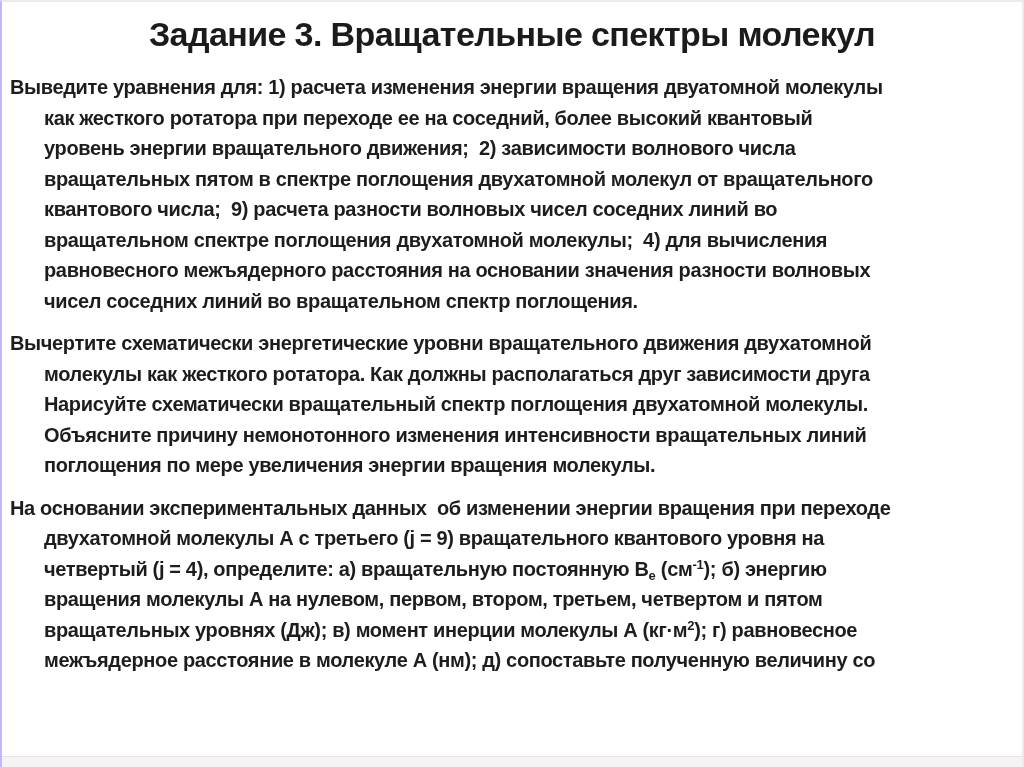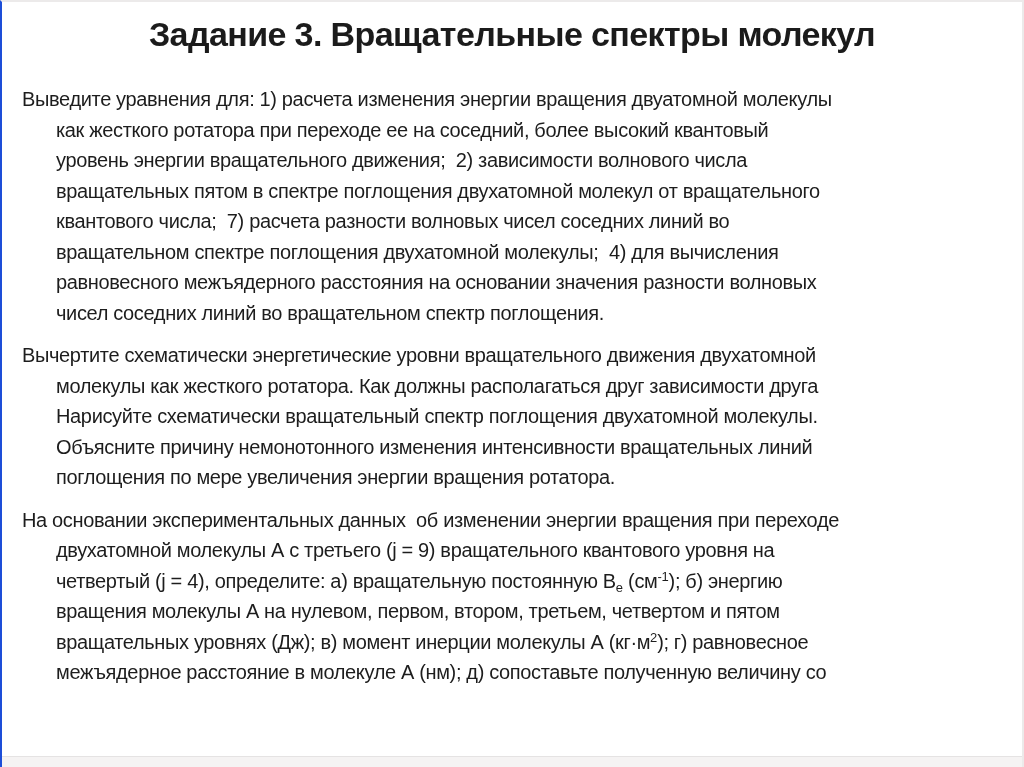--- a/index.html
+++ b/index.html
@@ -9,21 +9,21 @@
     height: 767px;
     background: #ffffff;
     font-family: "Liberation Sans", "DejaVu Sans", sans-serif;
     overflow: hidden;
   }
   .slide {
     position: absolute;
     inset: 0;
     background: #ffffff;
     border-top: 2px solid #eceaea;
-    border-left: 2px solid #1d4ed8;
+    border-left: 2px solid #c4b5fd;
     border-right: 2px solid #eceaea;
     box-sizing: border-box;
     overflow: hidden;
   }
   .title {
     position: absolute;
     top: 10px;
     left: 0;
     right: 0;
     text-align: center;
@@ -35,21 +35,21 @@
   }
   .content {
     position: absolute;
     top: 70px;
     left: 8px;
     right: 0;
     bottom: 10px;
     overflow: hidden;
     color: #1d1d1d;
   }
-  .para { margin: 12px; }
+  .para { margin: 0; font-weight: bold; }
   .para + .para { margin-top: 12px; }
   .line {
     white-space: pre;
     font-size: 20px;
     letter-spacing: -0.35px;
     height: 30.5px;
     line-height: 30.5px;
     padding-left: 34px;
   }
   .line.first { padding-left: 0; }
@@ -74,31 +74,31 @@
 <body>
 
 <div class="slide">
   <div class="title">Задание 3. Вращательные спектры молекул</div>
   <div class="content">
       <div class="para">
         <div class="line first">Выведите уравнения для: 1) расчета изменения энергии вращения двуатомной молекулы</div>
         <div class="line">как жесткого ротатора при переходе ее на соседний, более высокий квантовый</div>
         <div class="line">уровень энергии вращательного движения;  2) зависимости волнового числа</div>
         <div class="line">вращательных пятом в спектре поглощения двухатомной молекул от вращательного</div>
-        <div class="line">квантового числа;  7) расчета разности волновых чисел соседних линий во</div>
+        <div class="line">квантового числа;  9) расчета разности волновых чисел соседних линий во</div>
         <div class="line">вращательном спектре поглощения двухатомной молекулы;  4) для вычисления</div>
         <div class="line">равновесного межъядерного расстояния на основании значения разности волновых</div>
         <div class="line">чисел соседних линий во вращательном спектр поглощения.</div>
       </div>
       <div class="para">
         <div class="line first">Вычертите схематически энергетические уровни вращательного движения двухатомной</div>
         <div class="line">молекулы как жесткого ротатора. Как должны располагаться друг зависимости друга</div>
         <div class="line">Нарисуйте схематически вращательный спектр поглощения двухатомной молекулы.</div>
         <div class="line">Объясните причину немонотонного изменения интенсивности вращательных линий</div>
-        <div class="line">поглощения по мере увеличения энергии вращения ротатора.</div>
+        <div class="line">поглощения по мере увеличения энергии вращения молекулы.</div>
       </div>
       <div class="para">
         <div class="line first">На основании экспериментальных данных  об изменении энергии вращения при переходе</div>
         <div class="line">двухатомной молекулы А с третьего (j = 9) вращательного квантового уровня на</div>
         <div class="line">четвертый (j = 4), определите: а) вращательную постоянную B<sub>e</sub> (см<sup>-1</sup>); б) энергию</div>
         <div class="line">вращения молекулы А на нулевом, первом, втором, третьем, четвертом и пятом</div>
         <div class="line">вращательных уровнях (Дж); в) момент инерции молекулы А (кг·м<sup>2</sup>); г) равновесное</div>
         <div class="line">межъядерное расстояние в молекуле А (нм); д) сопоставьте полученную величину со</div>
       </div>
     </div>

